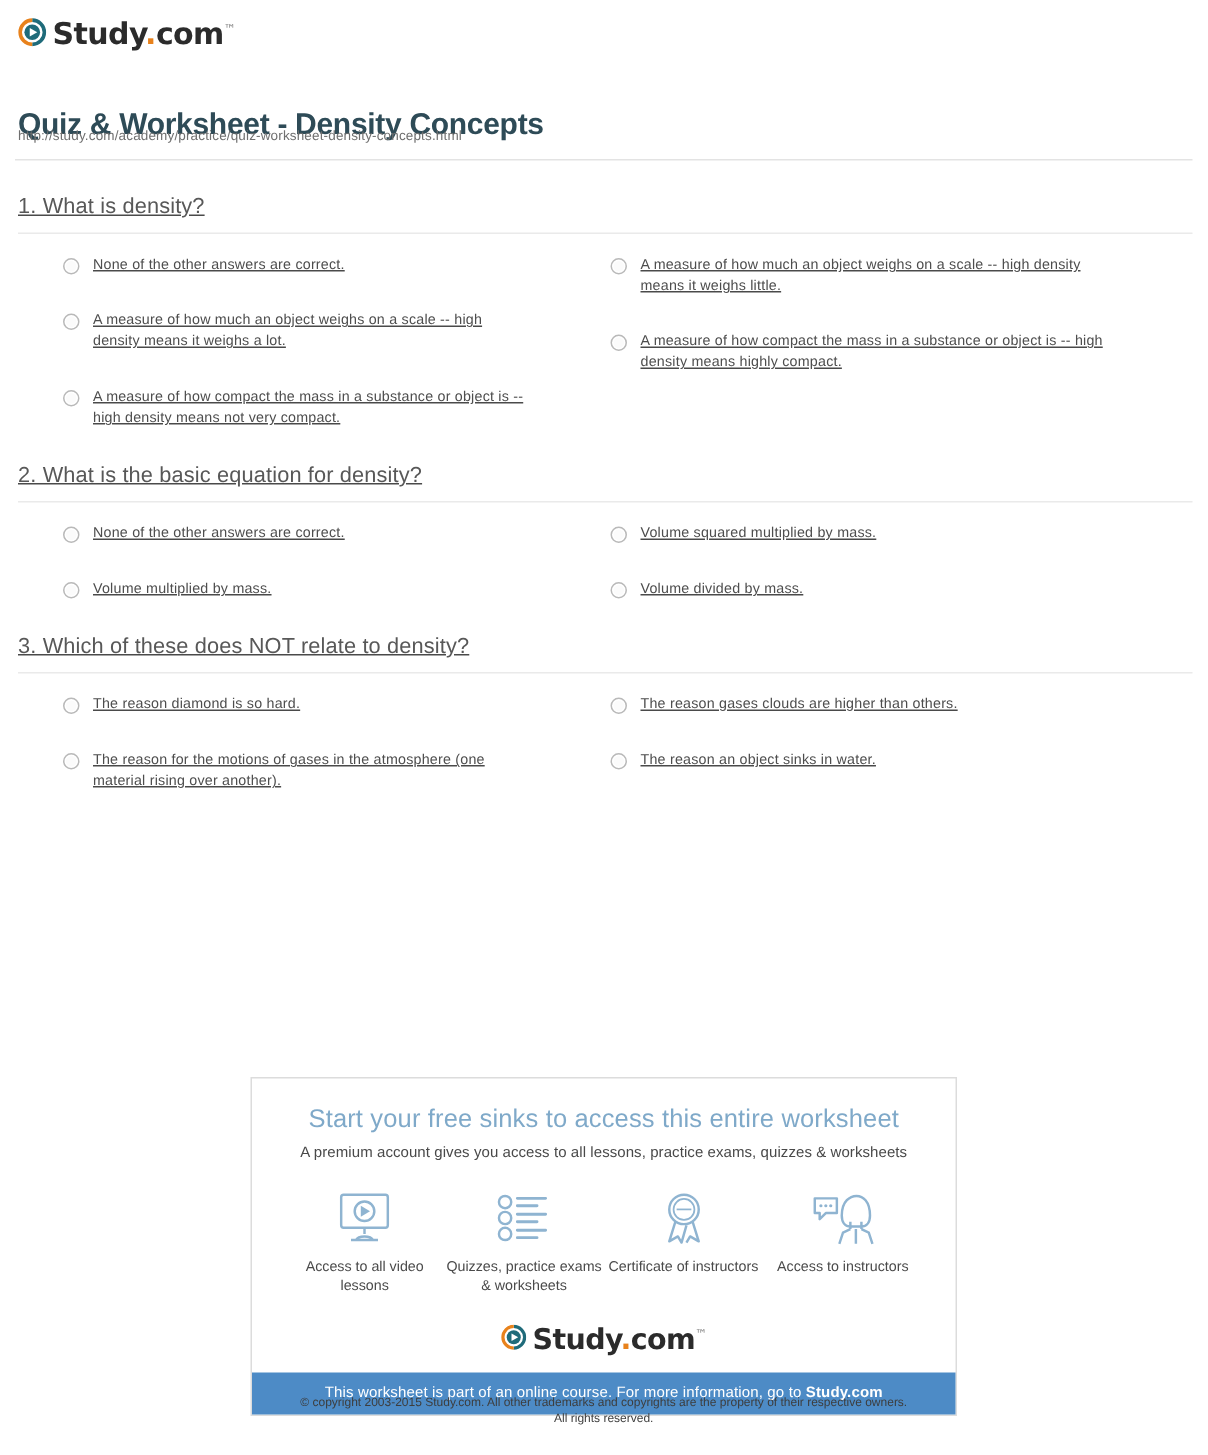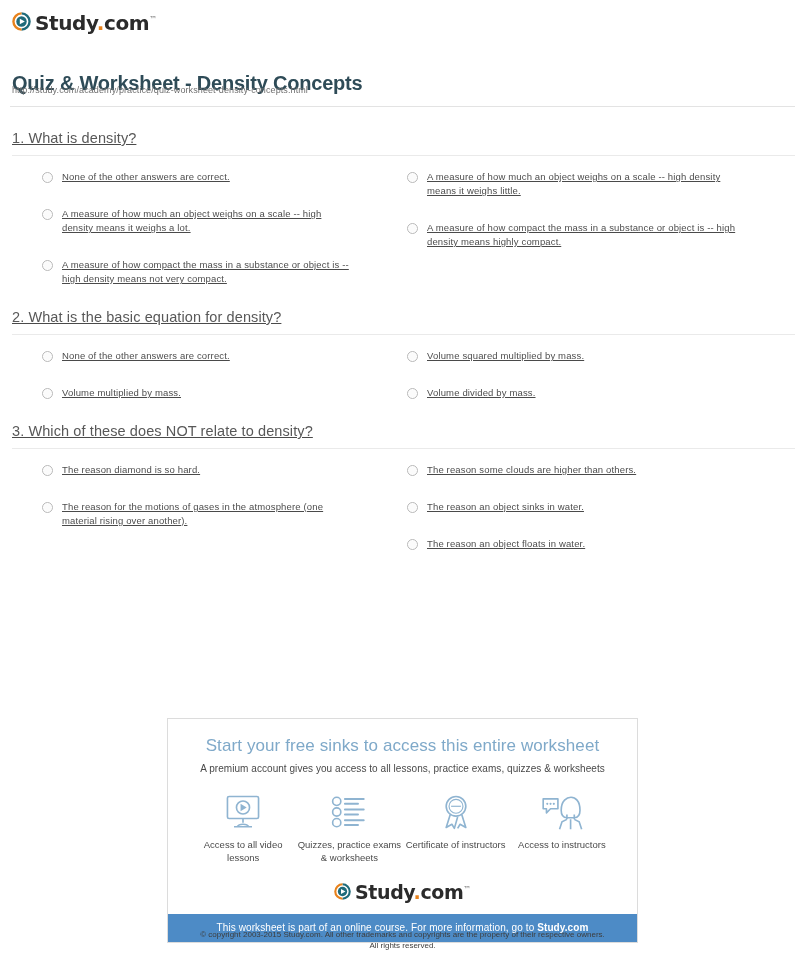--- a/index.html
+++ b/index.html
@@ -295,29 +295,25 @@
               <span class="choice-label">The reason diamond is so hard.</span>
             </div>
             <div class="choice">
               <span class="radio"></span>
               <span class="choice-label">The reason for the motions of gases in the atmosphere (one material rising over another).</span>
             </div>
           </div>
           <div class="choice-col right">
             <div class="choice">
               <span class="radio"></span>
-              <span class="choice-label">The reason some clouds are higher than others.</span>
+              <span class="choice-label">The reason gases clouds are higher than others.</span>
             </div>
             <div class="choice">
               <span class="radio"></span>
               <span class="choice-label">The reason an object sinks in water.</span>
-            </div>
-            <div class="choice">
-              <span class="radio"></span>
-              <span class="choice-label">The reason an object floats in water.</span>
             </div>
           </div>
         </div>
       </div>
     </div>
 
   <div class="promo">
     <div class="promo-head">Start your free sinks to access this entire worksheet</div>
     <div class="promo-sub">A premium account gives you access to all lessons, practice exams, quizzes &amp; worksheets</div>
 

